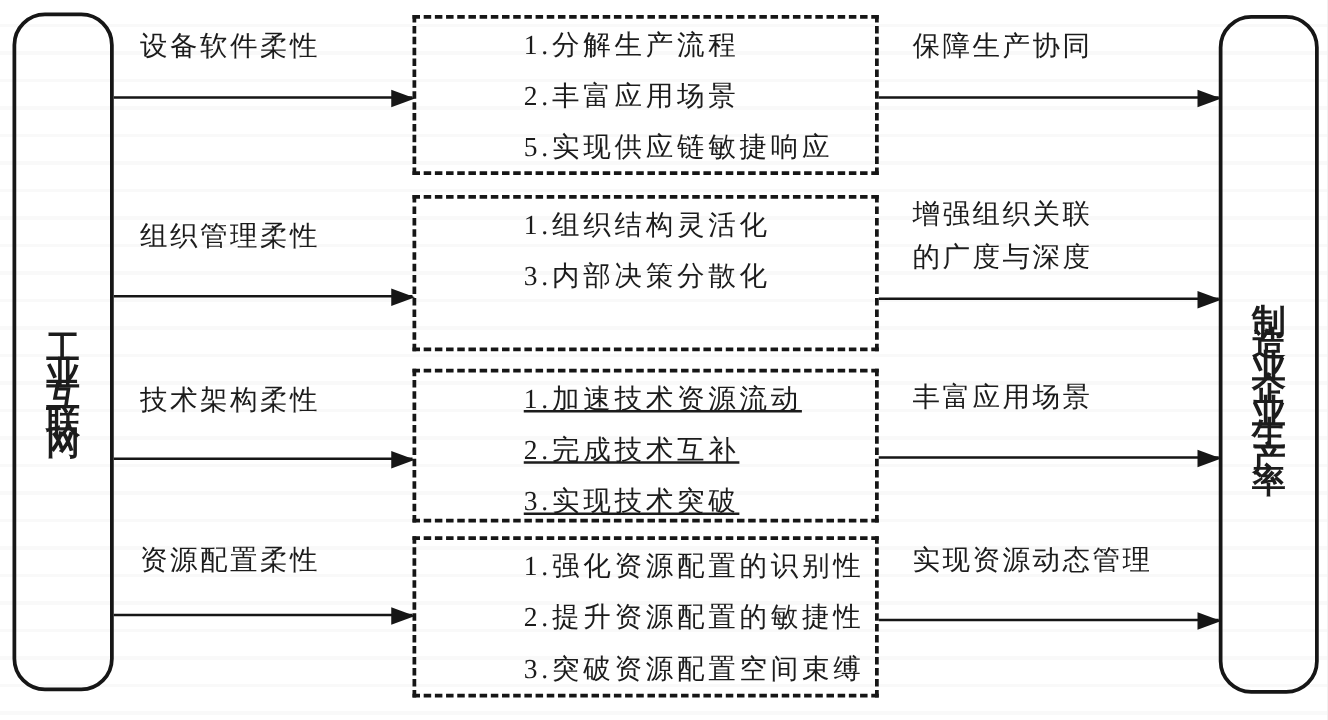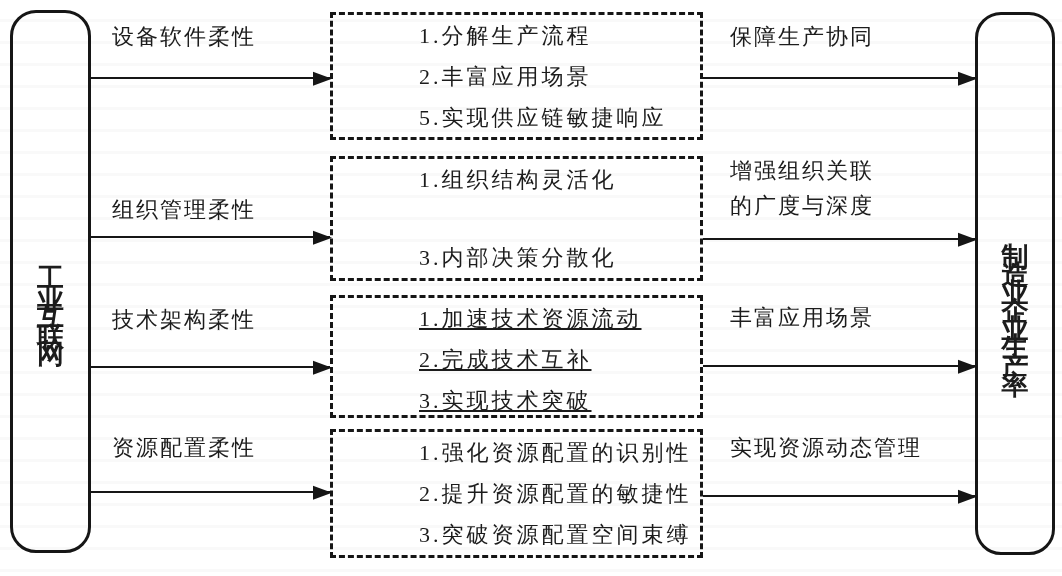--- a/index.html
+++ b/index.html
@@ -43,21 +43,21 @@
   .node-right .vtext { letter-spacing: 18px; padding-top: 18px; }
 
   
   .mid-box {
     position: absolute;
     left: 330px;
     width: 373px;
     border: 3px dashed #161616;
     display: flex;
     flex-direction: column;
-    justify-content: space-between;
+    justify-content: flex-start;
     padding-left: 86px;
   }
   .mid-box .item {
     font-size: 22px;
     letter-spacing: 3px;
     line-height: 41px;
     white-space: nowrap;
   }
   .box-0 { top: 12px;  height: 128px; }
   .box-1 { top: 156px; height: 125px; }
@@ -66,21 +66,21 @@
 
   
   .edge-label {
     position: absolute;
     font-size: 22px;
     letter-spacing: 2px;
     line-height: 26px;
     white-space: pre-line;
   }
   .in-0  { left: 112px; top: 24px;  }
-  .in-1  { left: 112px; top: 197px; }
+  .in-1  { left: 112px; top: 176px; }
   .in-2  { left: 112px; top: 307px; }
   .in-3  { left: 112px; top: 435px; }
   .out-0 { left: 730px; top: 24px;  }
   .out-1 { left: 730px; top: 153px; line-height: 35px; }
   .out-2 { left: 730px; top: 305px; }
   .out-3 { left: 730px; top: 435px; }
 
   
   .arrow {
     position: absolute;

